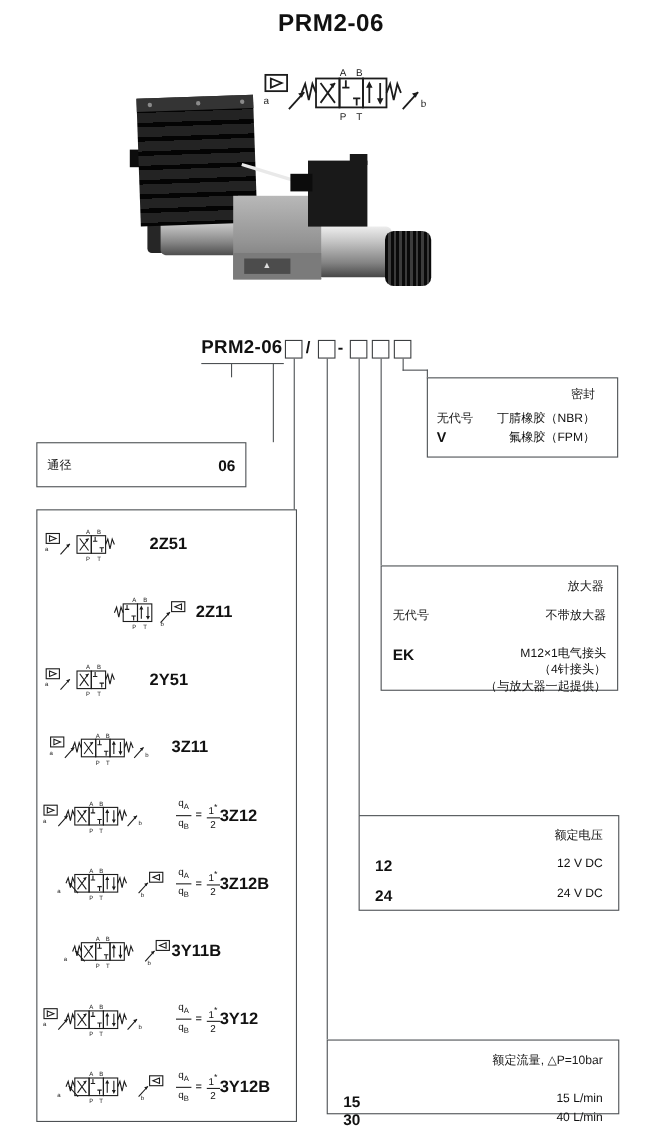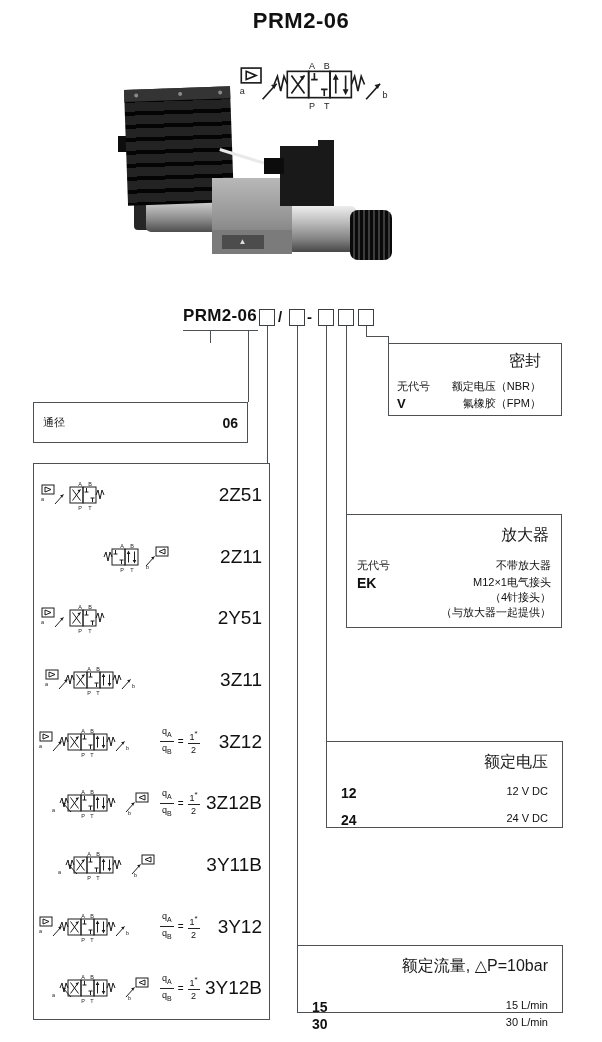--- a/index.html
+++ b/index.html
@@ -6,34 +6,34 @@
   .page{position:relative;width:602px;height:1042px;background:#fff;overflow:hidden;
         font-family:"Liberation Sans","DejaVu Sans",sans-serif;color:#111;}
   .title{position:absolute;left:0;top:8px;width:602px;text-align:center;
          font-size:22px;font-weight:bold;letter-spacing:.5px;}
   
   .vline{position:absolute;width:1px;background:#4d5154;}
   .hline{position:absolute;height:1px;background:#4d5154;}
   
   .obx{position:absolute;border:1px solid #4d5154;box-sizing:border-box;background:#fff;}
   .cn{font-size:11px;color:#1a1a1a;}
-  .hdr{text-align:right;font-size:16px;color:#1a1a1a;}
+  .hdr{text-align:right;font-size:11px;color:#1a1a1a;}
   .rowl{display:flex;justify-content:space-between;align-items:flex-start;}
   .code{font-weight:bold;font-size:13px;}
   .desc{font-size:11px;text-align:right;}
   
   .oprefix{position:absolute;left:183px;top:306px;font-size:17px;font-weight:bold;letter-spacing:.3px;}
   .obox{position:absolute;top:309px;width:16px;height:17px;border:1px solid #3c3f41;box-sizing:border-box;background:#fff;}
   .osep{position:absolute;top:308px;font-size:15px;font-weight:bold;}
   
   .spoolbox{position:absolute;left:33px;top:463px;width:237px;height:557px;border:1px solid #4d5154;box-sizing:border-box;}
   .srows{position:absolute;left:0;top:0;right:0;bottom:0;display:flex;flex-direction:column;}
   .srow{flex:1;display:flex;align-items:center;padding:0 5px 0 4px;box-sizing:border-box;}
   .srow .sp{flex:0 0 auto;}
-  .srow .codecell{flex:1;text-align:right;font-weight:normal;font-size:19px;padding-right:2px;}
+  .srow .codecell{flex:1;font-weight:bold;font-size:15px;padding-right:2px;}
   .ind2r{margin-left:44px;}
   .ind2l{margin-left:2px;}
   .ind3{margin-left:6px;}
   .fracwrap{display:flex;align-items:center;margin-left:10px;font-size:9px;}
   .frac{display:inline-flex;flex-direction:column;align-items:center;line-height:10px;}
   .frac .ftop{border-bottom:1px solid #222;padding:0 2px 1px 2px;}
   .frac .fbot{padding-top:1px;}
   .frac sub{font-size:7px;}
   .feq{margin:0 4px;font-size:10px;}
   .fstar{font-size:8px;vertical-align:super;}
@@ -209,44 +209,44 @@
   <div class="vline" style="left:248px;top:330px;height:72px"></div>
   <div class="vline" style="left:267px;top:326px;height:137px"></div>
   <div class="vline" style="left:297px;top:326px;height:619px"></div>
   <div class="vline" style="left:326px;top:326px;height:415px"></div>
   <div class="vline" style="left:346px;top:326px;height:188px"></div>
   <div class="vline" style="left:366px;top:326px;height:11px"></div>
   <div class="hline" style="left:366px;top:336px;width:23px"></div>
   <div class="vline" style="left:388px;top:336px;height:8px"></div>
 
 
-  <div class="obx" style="left:33px;top:402px;width:215px;height:41px;display:flex;align-items:center;justify-content:space-between;padding:0 9px">
+  <div class="obx" style="left:33px;top:402px;width:191px;height:41px;display:flex;align-items:center;justify-content:space-between;padding:0 9px">
     <span class="cn">通径</span>
     <span class="code" style="font-size:14px">06</span>
   </div>
 
   <div class="obx" style="left:388px;top:343px;width:174px;height:73px;padding:7px 8px;box-sizing:border-box">
     <div class="hdr" style="padding-right:12px">密封</div>
     <div class="rowl" style="margin-top:7px">
       <span class="cn">无代号</span>
-      <span class="desc" style="padding-right:12px">额定电压（NBR）</span>
+      <span class="desc" style="padding-right:12px">丁腈橡胶（NBR）</span>
     </div>
     <div class="rowl" style="margin-top:2px">
       <span class="code">V</span>
       <span class="desc" style="padding-right:12px">氟橡胶（FPM）</span>
     </div>
   </div>
 
   <div class="obx" style="left:346px;top:514px;width:216px;height:114px;padding:10px 10px;box-sizing:border-box">
     <div class="hdr" style="padding-right:2px">放大器</div>
     <div class="rowl" style="margin-top:12px">
       <span class="cn">无代号</span>
       <span class="desc">不带放大器</span>
     </div>
-    <div class="rowl" style="margin-top:2px">
+    <div class="rowl" style="margin-top:20px">
       <span class="code" style="font-size:14px">EK</span>
       <span class="desc" style="line-height:15px">
         <span>M12×1电气接头</span><br>
         <span>（4针接头）</span><br>
         <span>（与放大器一起提供）</span>
       </span>
     </div>
   </div>
 
   <div class="obx" style="left:326px;top:741px;width:237px;height:87px;padding:10px 14px;box-sizing:border-box">
@@ -262,21 +262,21 @@
   </div>
 
   <div class="obx" style="left:297px;top:945px;width:266px;height:68px;padding:10px 14px;box-sizing:border-box">
     <div class="hdr">额定流量, △P=10bar</div>
     <div class="rowl" style="margin-top:22px">
       <span class="code" style="font-size:14px">15</span>
       <span class="desc">15 L/min</span>
     </div>
     <div class="rowl" style="margin-top:1px">
       <span class="code" style="font-size:14px">30</span>
-      <span class="desc">30 L/min</span>
+      <span class="desc">40 L/min</span>
     </div>
   </div>
 
   <div class="spoolbox">
     <div class="srows">
 
       <div class="srow">
         <svg class="sp ind2l" width="96" height="32" viewBox="0 0 96 32">
             <use href="#sp2L"></use>
           </svg>

